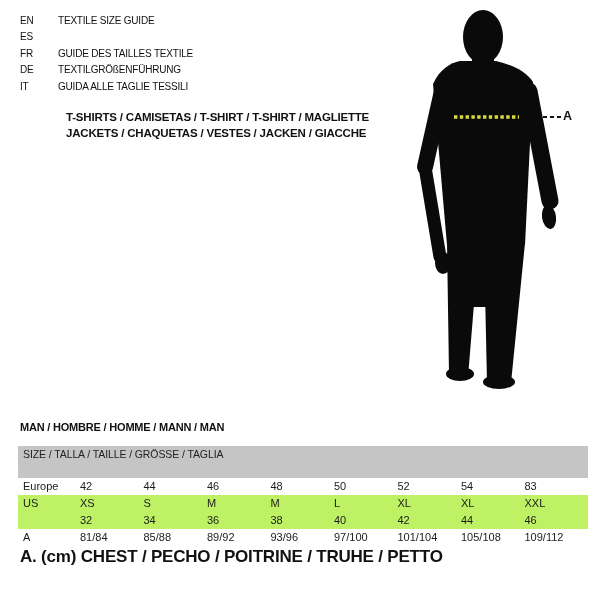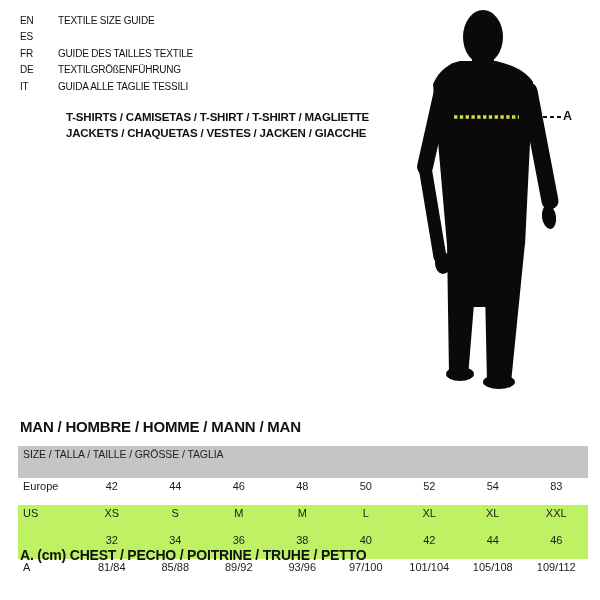--- a/index.html
+++ b/index.html
@@ -10,30 +10,30 @@
   
   .lang-block{position:absolute;left:20px;top:13px;}
   .lang-row{display:flex;font-size:10px;font-weight:400;line-height:16.4px;letter-spacing:-0.2px;}
   .lang-code{width:38px;flex:0 0 38px;}
   
   .cat-block{position:absolute;left:20px;top:109px;font-size:11.5px;font-weight:700;line-height:16.2px;letter-spacing:-0.2px;margin-left:46px;}
   
   .figure-wrap{position:absolute;left:398px;top:5px;width:185px;height:392px;}
   .measure-label{position:absolute;left:165px;top:104px;font-size:12.5px;font-weight:600;color:#111;}
   
-  .section-heading{position:absolute;left:20px;top:419px;font-size:15px;font-weight:700;line-height:16px;letter-spacing:-0.2px;}
+  .section-heading{position:absolute;left:20px;top:419px;font-size:11px;font-weight:700;line-height:16px;letter-spacing:-0.2px;}
   
   .size-table{position:absolute;left:18px;top:446px;width:570px;}
   .t-header{height:32px;line-height:16px;background:#c5c5c5;color:#222;font-size:10.5px;font-weight:400;padding-left:5px;box-sizing:border-box;letter-spacing:-0.1px;}
-  .t-row{display:grid;grid-template-columns:62px repeat(8,1fr);height:27px;line-height:17px;font-size:11px;color:#1c1c1c;}
+  .t-row{display:grid;grid-template-columns:62px repeat(8,1fr);height:17px;line-height:17px;font-size:11px;color:#1c1c1c;}
   .t-row.stripe{background:#bef264;}
   .t-label{padding-left:5px;text-align:left;}
-  .t-cell{text-align:center;}
+  .t-cell{}
   
-  .footnote{position:absolute;left:20px;top:547px;font-size:14px;font-weight:700;letter-spacing:-0.2px;}
+  .footnote{position:absolute;left:20px;top:547px;font-size:17px;font-weight:700;letter-spacing:-0.2px;}
 </style>
 </head>
 <body>
 
 <div class="page">
 
   <div class="lang-block">
     <div class="lang-row">
       <span class="lang-code">EN</span>
       <span class="lang-label">TEXTILE SIZE GUIDE</span>

